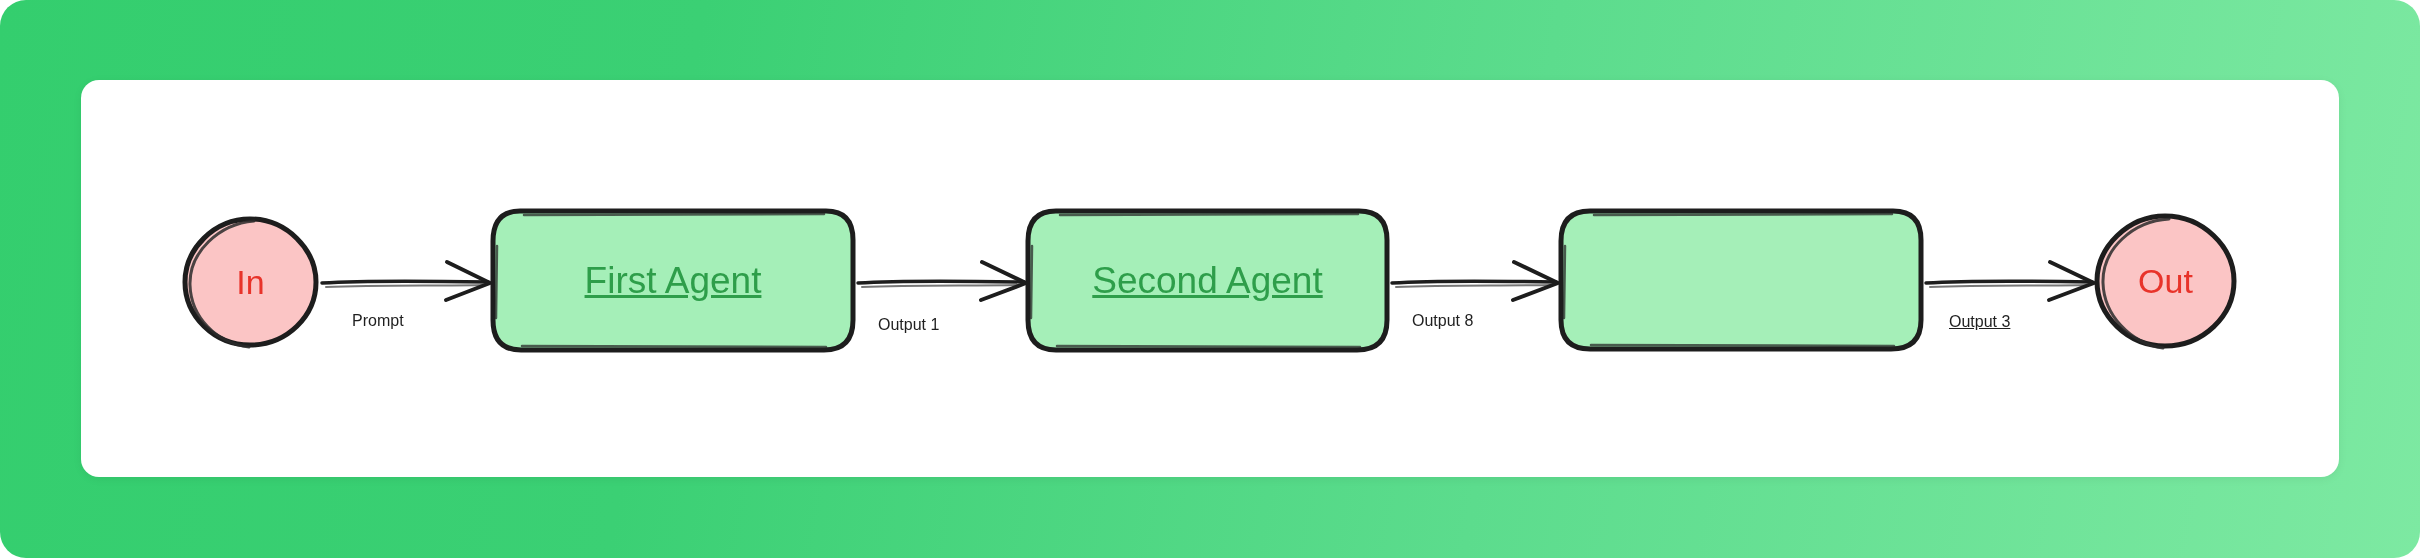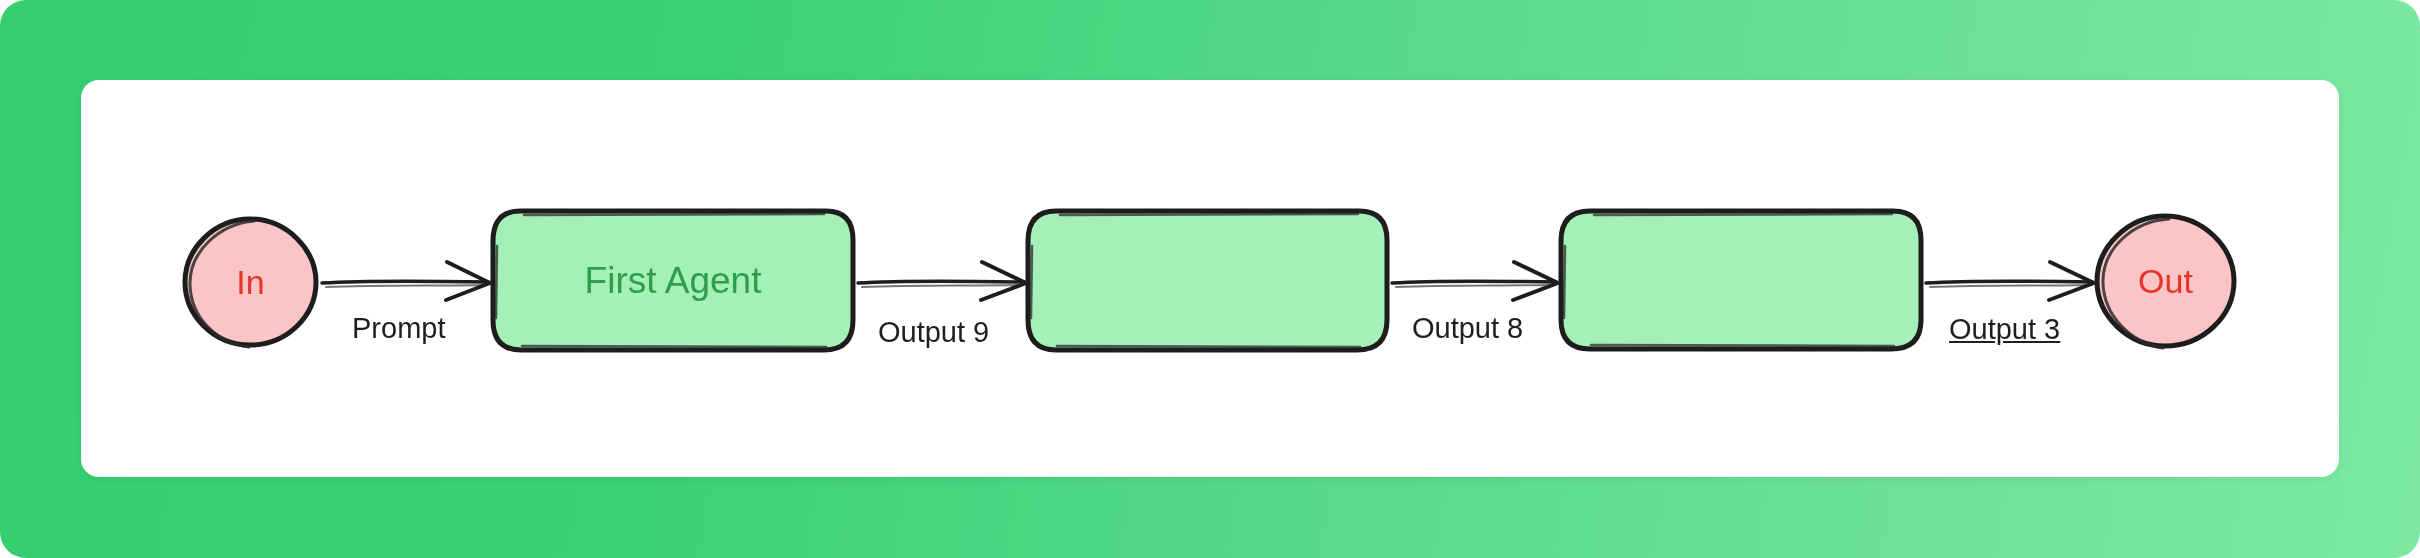--- a/index.html
+++ b/index.html
@@ -59,25 +59,26 @@
   .terminal-label {
     font-size: 34px;
     color: #e8332a;
     font-family: "Liberation Sans", sans-serif;
   }
 
   .agent-label {
     font-size: 37px;
     color: #2e9e4a;
     font-family: "Liberation Sans", sans-serif;
+    text-decoration: underline;
   }
 
   .edge-label {
     position: absolute;
-    font-size: 29px;
+    font-size: 16px;
     color: #1f1f1f;
     white-space: nowrap;
     user-select: none;
     font-family: "Liberation Sans", sans-serif;
   }
 </style>
 </head>
 <body>
 
 <div id="canvas">
@@ -140,26 +141,27 @@
       <path d="M2169,219 C2133,221 2102,249 2103,283 C2104,315 2130,343 2163,348" fill="none" stroke="#2a2a2a" stroke-width="3" stroke-linecap="round" opacity="0.85"></path>
     </g>
   </svg>
 
   <div id="diagram">
 
     <div class="node-label terminal-label" style="left:185px; top:219px; width:131px; height:126px;">In</div>
 
     <div class="node-label agent-label" style="left:493px; top:211px; width:360px; height:139px;">First Agent</div>
 
+    <div class="node-label agent-label" style="left:1028px; top:211px; width:359px; height:139px;">Second Agent</div>
 
 
     <div class="node-label terminal-label" style="left:2097px; top:216px; width:137px; height:130px;">Out</div>
 
     <div class="edge-label" style="left:352px; top:312px;">Prompt</div>
 
-    <div class="edge-label" style="left:878px; top:316px;">Output 9</div>
+    <div class="edge-label" style="left:878px; top:316px;">Output 1</div>
 
     <div class="edge-label" style="left:1412px; top:312px;">Output 8</div>
 
     <div class="edge-label" style="left:1949px; top:313px;text-decoration:underline;">Output 3</div>
 
   </div>
 </div>
 
 </body></html>

